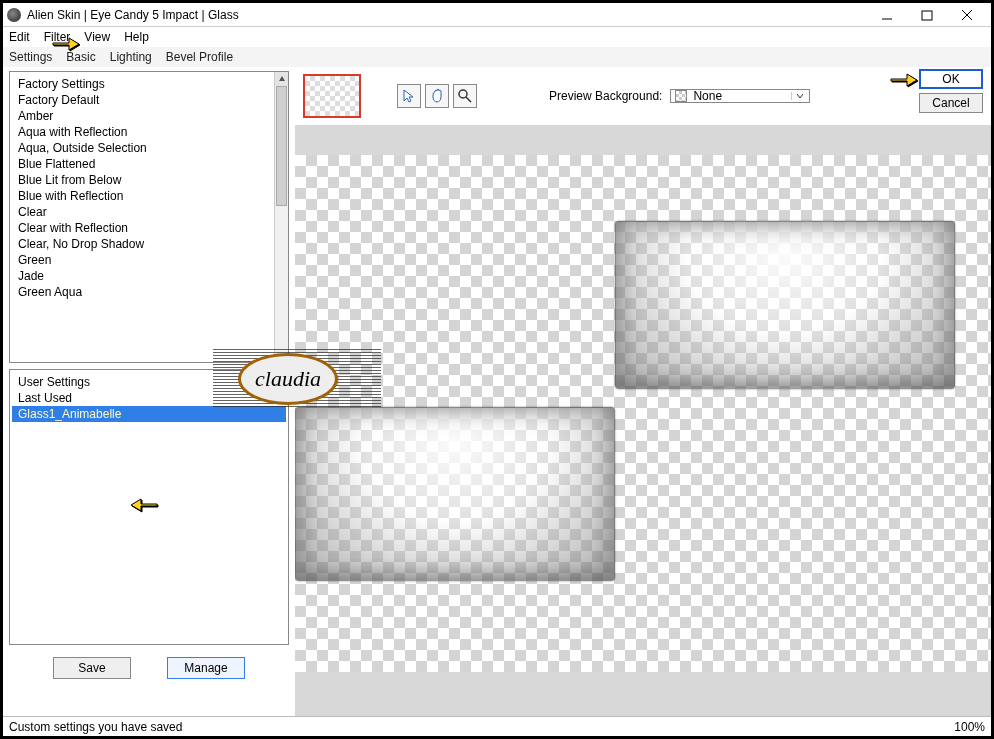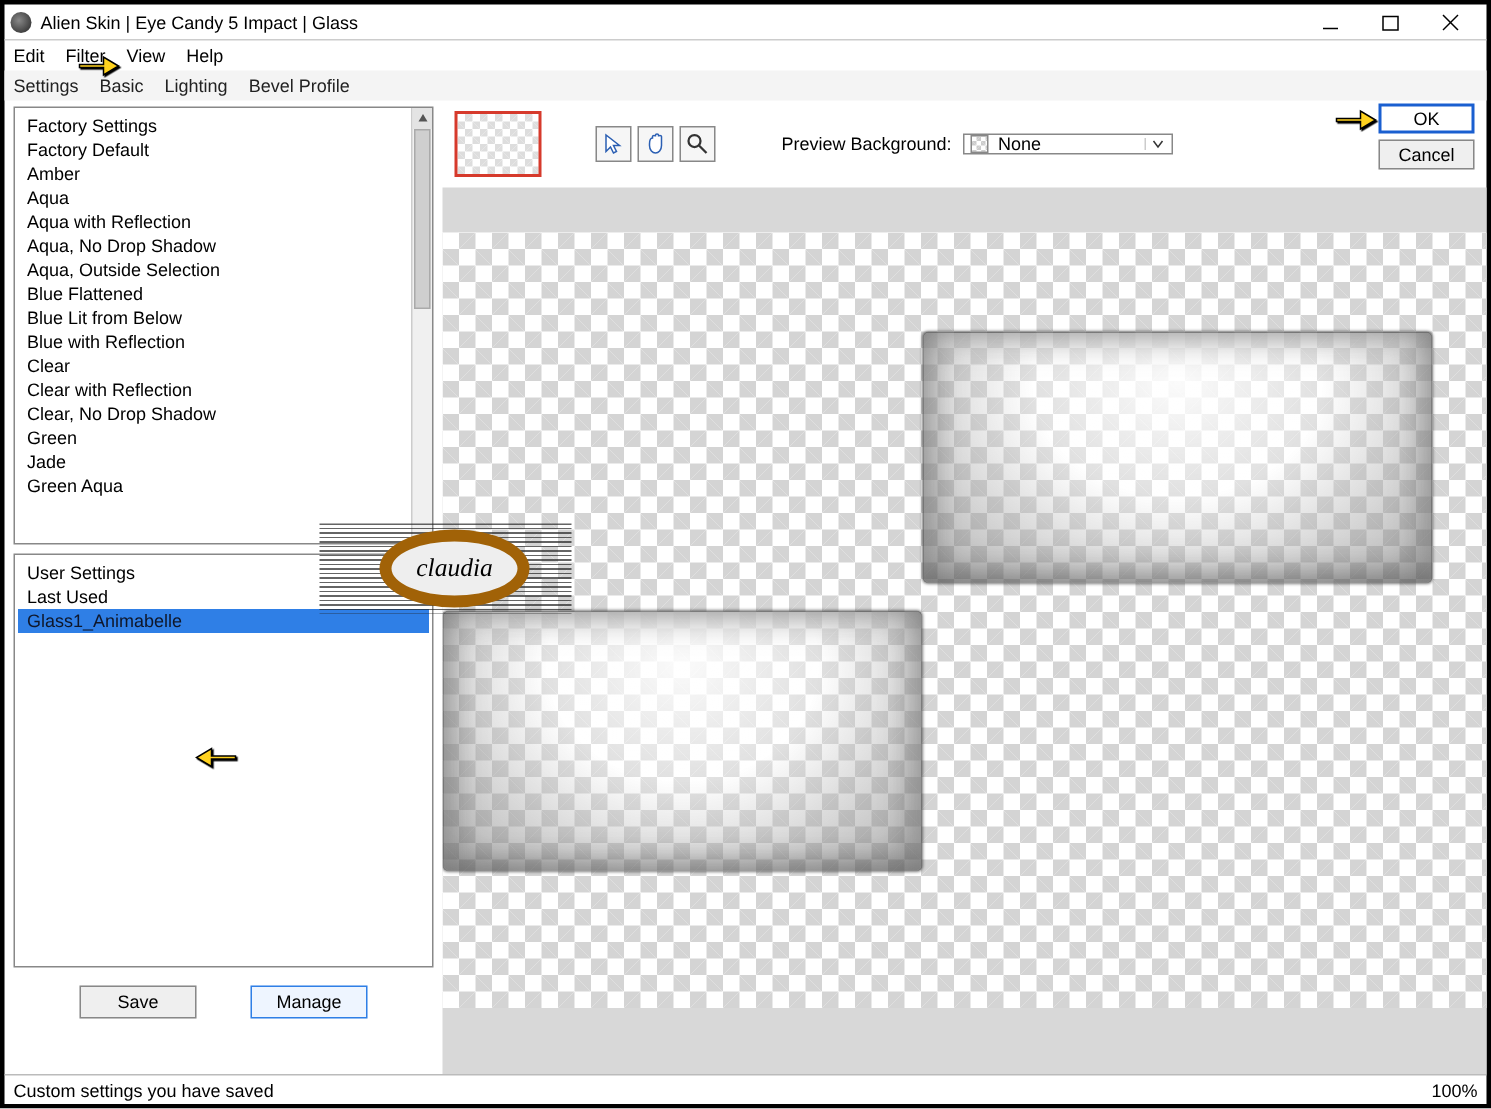--- a/index.html
+++ b/index.html
@@ -22,42 +22,42 @@
 .body { flex: 1; display: flex; position: relative; }
 
 .left-col { width: 292px; display: flex; flex-direction: column; padding: 4px 6px 4px 6px; gap: 6px; }
 .panel { border: 1px solid #888; background: #fff; position: relative; }
 .factory-panel { height: 292px; overflow: hidden; }
 .factory-panel .scroll { position: absolute; top: 0; left: 0; right: 14px; bottom: 0; overflow: hidden; padding: 4px 2px; }
 .factory-panel .scrollbar { position: absolute; right: 0; top: 0; bottom: 0; width: 14px; background: #f0f0f0; border-left: 1px solid #ccc; }
 .factory-panel .scrollbar .arrow { height: 14px; display:flex; align-items:center; justify-content:center; background:#e4e4e4; }
 .factory-panel .scrollbar .thumb { position:absolute; top:14px; left:1px; right:1px; height:120px; background:#cfcfcf; border:1px solid #aaa; }
 .list-item { padding: 1px 6px; font-size: 12px; white-space: nowrap; overflow:hidden; }
-.list-item.selected { background: #2f7fe6; color: #0f172a; }
+.list-item.selected { background: #2f7fe6; color: #fef9c3; }
 
 .user-panel { height: 276px; }
 .user-panel .inner { padding: 4px 2px; }
 
 .btn-row { display: flex; gap: 36px; justify-content: center; padding: 6px 0 2px; }
 .btn { width: 78px; height: 22px; border: 1px solid #888; background: #efefef; display:flex; align-items:center; justify-content:center; font-size:12px; }
 .btn.primary { border: 1px solid #2f7fe6; background:#eef5ff; }
 
 .right-col { flex: 1; display: flex; flex-direction: column; }
 
 .top-strip { height: 58px; display: flex; align-items: center; gap: 12px; padding: 4px 8px; position: relative; }
 .thumb-box { width: 58px; height: 44px; border: 2px solid #d63a2c; background-image:
   linear-gradient(45deg,#ddd 25%,transparent 25%),linear-gradient(-45deg,#ddd 25%,transparent 25%),
   linear-gradient(45deg,transparent 75%,#ddd 75%),linear-gradient(-45deg,transparent 75%,#ddd 75%);
   background-size: 10px 10px; background-position:0 0,0 5px,5px -5px,-5px 0; }
 
 .tool-group { display:flex; gap:4px; margin-left: 24px; }
 .tool-btn { width: 24px; height: 24px; border:1px solid #888; background:#f6f6f6; display:flex; align-items:center; justify-content:center; }
 .tool-btn svg { width:16px; height:16px; }
 
-.preview-bg { display:flex; align-items:center; gap:8px; margin-left: 32px; }
+.preview-bg { display:flex; align-items:center; gap:8px; margin-left: 60px; }
 .preview-bg label { font-size:12px; }
 .select { width: 140px; height: 14px; border:1px solid #888; background:#fff; display:flex; align-items:center; padding:0 4px; gap:6px; position:relative; }
 .select .swatch { width:12px; height:12px; border:1px solid #888; background:
   linear-gradient(45deg,#ccc 25%,transparent 25%),linear-gradient(-45deg,#ccc 25%,transparent 25%),
   linear-gradient(45deg,transparent 75%,#ccc 75%),linear-gradient(-45deg,transparent 75%,#ccc 75%);
   background-size:6px 6px; background-position:0 0,0 3px,3px -3px,-3px 0; }
 .select .chev { position:absolute; right:2px; top:2px; bottom:2px; width:16px; border-left:1px solid #ccc; display:flex; align-items:center; justify-content:center; }
 
 .ok-cancel { position:absolute; right:8px; top:2px; display:flex; flex-direction:column; gap:4px; }
 .ok-cancel .btn { width: 64px; height:20px; }
@@ -80,21 +80,21 @@
 .gray-strip-bottom { height: 44px; background:#d8d8d8; }
 
 .statusbar { height: 20px; border-top:1px solid #bbb; display:flex; align-items:center; padding:0 6px; font-size:12px; }
 .statusbar .zoom { margin-left:auto; }
 
 .hand-pointer { position:absolute; width:30px; height:22px; pointer-events:none; z-index:50; }
 .hand-pointer svg { filter: drop-shadow(1px 1px 0 #000); }
 
 .watermark { position:absolute; left:210px; top:282px; width:168px; height:60px; z-index:40; pointer-events:none; }
 .watermark .lines { position:absolute; inset:0; background: repeating-linear-gradient(#222 0 1px, transparent 1px 3px); opacity:0.7; }
-.watermark .oval { position:absolute; left:40px; top:4px; width:100px; height:52px; border:8px solid #a16207; border-radius:50%; background:#eee; display:flex; align-items:center; justify-content:center; font-family: cursive; font-size:17px; font-style:italic; }
+.watermark .oval { position:absolute; left:25px; top:4px; width:100px; height:52px; border:3px solid #a16207; border-radius:50%; background:#eee; display:flex; align-items:center; justify-content:center; font-family: cursive; font-size:22px; font-style:italic; }
 
 .user-hand { position:absolute; left:126px; top:427px; z-index:45; }
 </style>
 </head>
 <body>
 
 <div class="window">
 
   <div class="titlebar">
     <div class="app-icon"></div>
@@ -138,23 +138,21 @@
 
   <div class="body">
 
     <div class="left-col">
 
       <div class="panel factory-panel">
         <div class="scroll">
           <div class="list-item" style="font-weight:400">Factory Settings</div>
           <div class="list-item">Factory Default</div>
           <div class="list-item">Amber</div>
-          <div class="list-item">Aqua</div>
           <div class="list-item">Aqua with Reflection</div>
-          <div class="list-item">Aqua, No Drop Shadow</div>
           <div class="list-item">Aqua, Outside Selection</div>
           <div class="list-item">Blue Flattened</div>
           <div class="list-item">Blue Lit from Below</div>
           <div class="list-item">Blue with Reflection</div>
           <div class="list-item">Clear</div>
           <div class="list-item">Clear with Reflection</div>
           <div class="list-item">Clear, No Drop Shadow</div>
           <div class="list-item">Green</div>
           <div class="list-item">Jade</div>
           <div class="list-item">Green Aqua</div>

